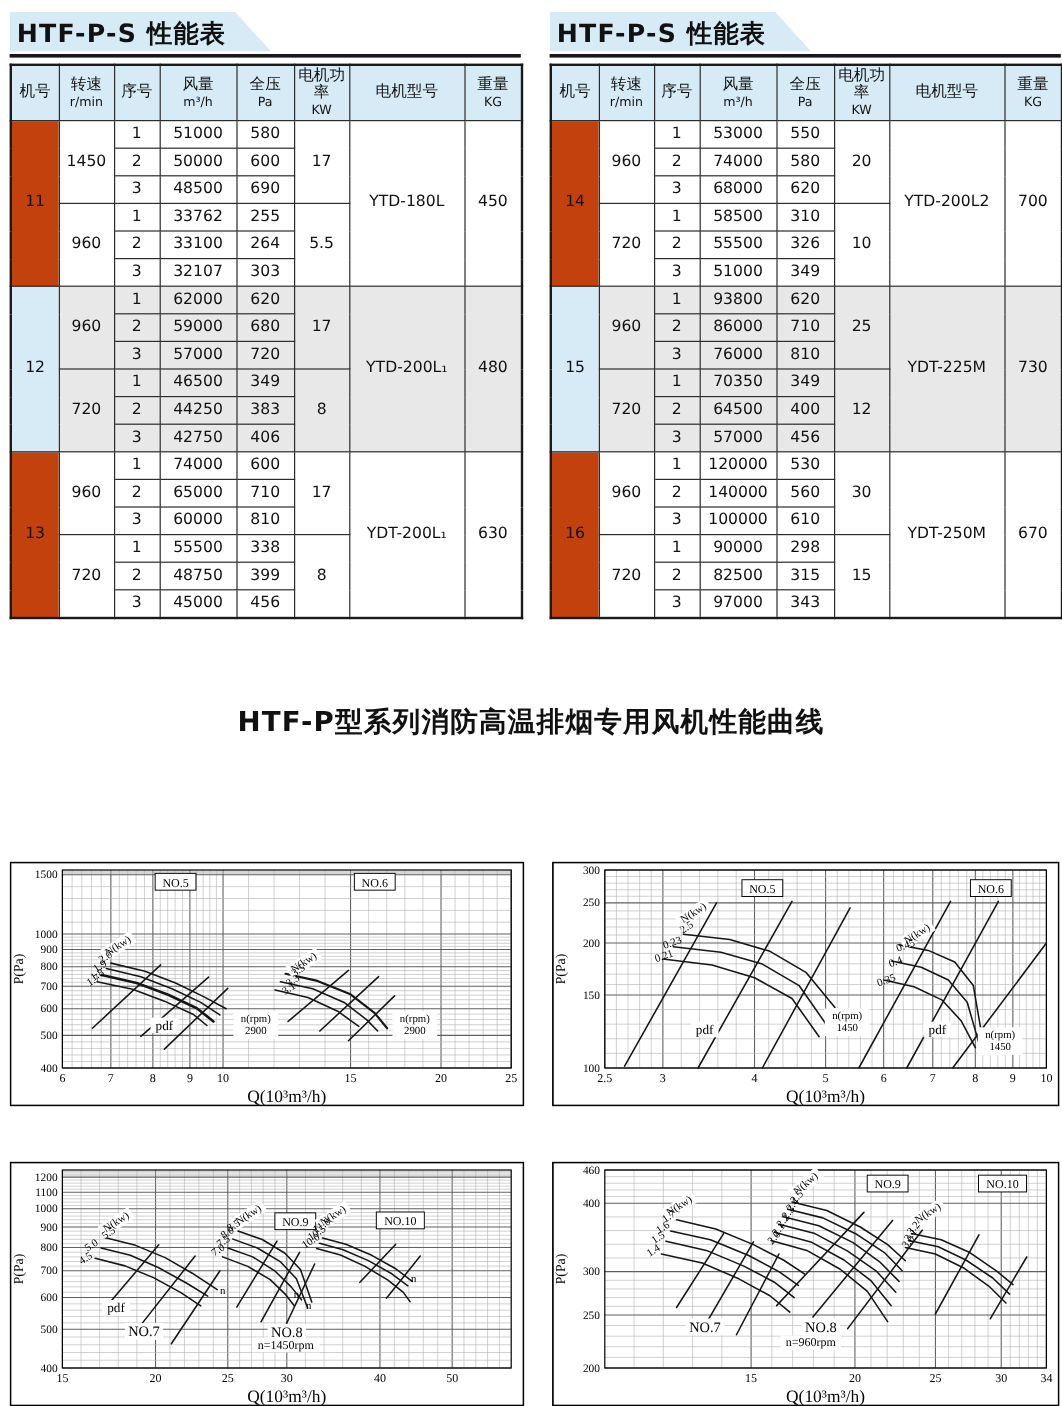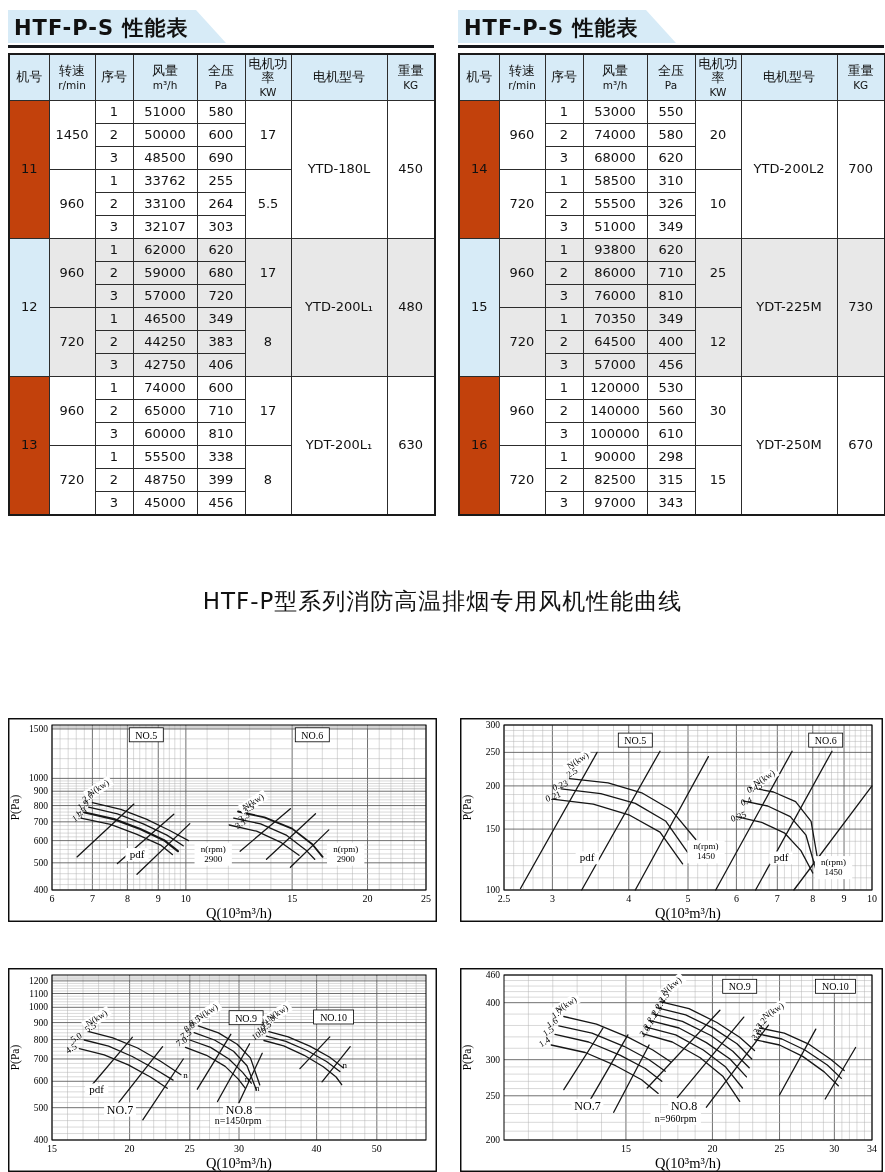--- a/index.html
+++ b/index.html
@@ -17,21 +17,21 @@
              border:2px solid #1a1a1a;}
   table.perf th,table.perf td{border:1px solid #2c2c2c;text-align:center;vertical-align:middle;
              padding:0;font-size:13px;height:22px;line-height:1.15;background:#fff;}
   table.perf th{background:#d7ebf7;height:45px;font-weight:normal;}
   table.perf th .main{font-size:13px;}
   table.perf th .sub{font-size:10.5px;}
   table.perf td.mach{background:#c2410c;}
   table.perf tr.shade td{background:#e8e8e8;}
   table.perf tr.shade td.mach{background:#d7ebf7;}
   h2.curves-title{position:absolute;top:586px;left:0;width:885px;margin:0;text-align:center;
-             font-size:23px;font-weight:normal;letter-spacing:1px;}
+             font-size:23px;font-weight:bold;letter-spacing:1px;}
   figure.chart{position:absolute;margin:0;background:#fff;}
   #c0{left:8px;top:718px}  #c1{left:460px;top:718px}
   #c2{left:8px;top:968px}  #c3{left:460px;top:968px}
 </style>
 </head>
 <body>
 
 <div>
 
   <section class="tbl-block" id="tblL">

